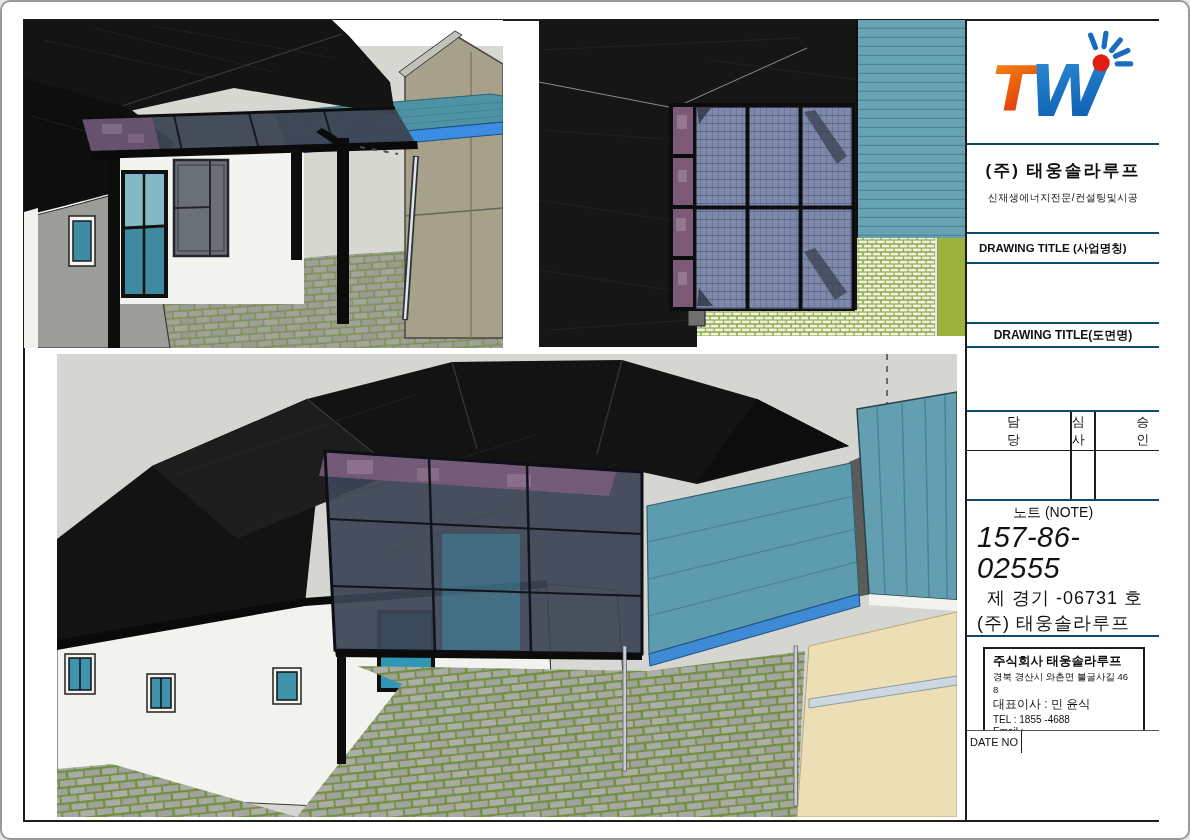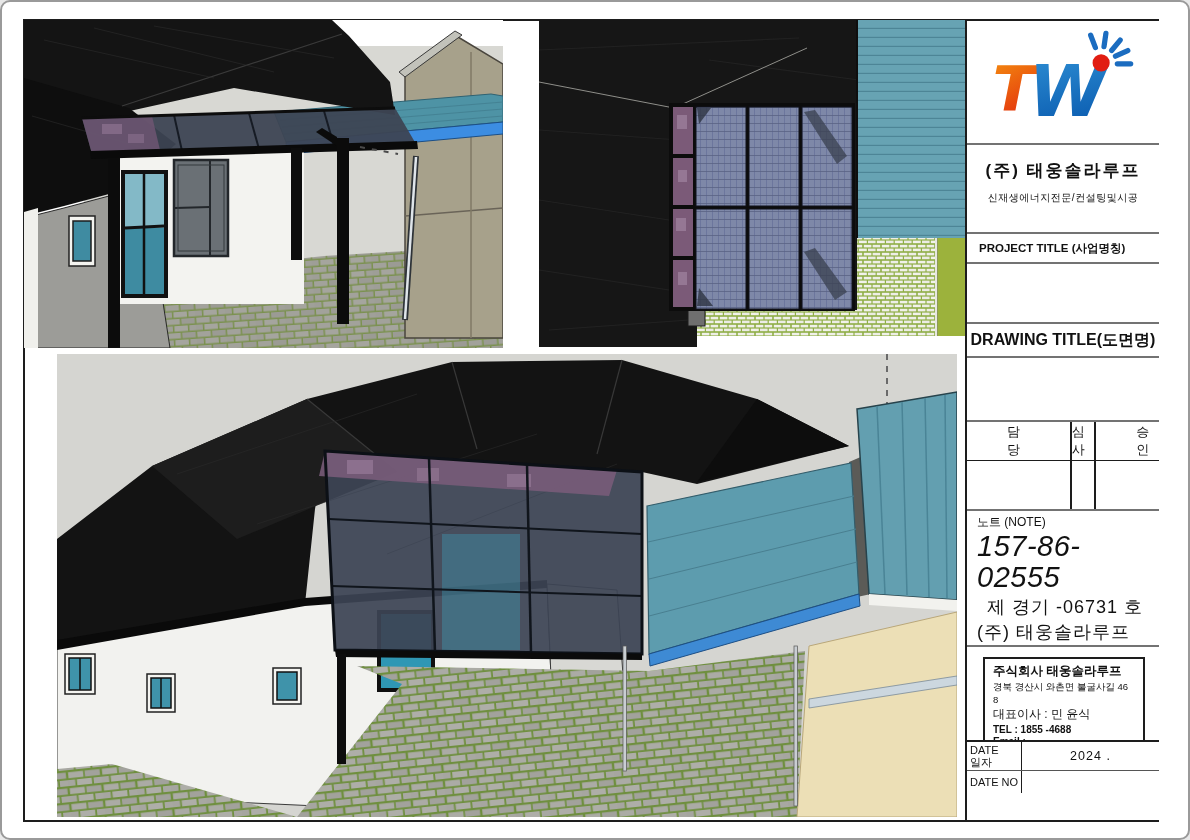--- a/index.html
+++ b/index.html
@@ -1,46 +1,46 @@
 <!DOCTYPE html>
 <html><head>
 <meta charset="utf-8">
 <style>
   html,body{margin:0;padding:0;background:#e8e8e8;font-family:"Liberation Sans","DejaVu Sans",sans-serif;}
   .win{position:relative;width:1190px;height:840px;background:#ffffff;border:2px solid #9a9a9a;border-radius:10px;box-sizing:border-box;overflow:hidden;}
   .sheet{position:absolute;left:21px;top:17px;width:1136px;height:803px;border:2px solid #1d1d1d;box-sizing:border-box;background:transparent;}
   .vp{position:absolute;display:block;}
   
   .tb{position:absolute;left:963px;top:19px;width:194px;height:799px;box-sizing:border-box;border-left:2px solid #1d1d1d;background:#fff;color:#111;}
-  .tb-row{box-sizing:border-box;border-top:2px solid #737373;position:relative;overflow:hidden;}
+  .tb-row{box-sizing:border-box;border-top:2px solid #0c4a6e;position:relative;overflow:hidden;}
   .tb-row.first{border-top:none;}
   .logo-cell{height:122px;}
   .company-cell{height:89px;text-align:center;padding-top:14px;}
   .company-name{font-size:17px;font-weight:bold;letter-spacing:2px;}
   .company-sub{font-size:10px;margin-top:9px;letter-spacing:0.5px;}
   .label-cell{height:30px;font-size:11.5px;font-weight:600;display:flex;align-items:center;padding-left:12px;}
   .value-cell-a{height:60px;}
-  .dtitle-cell{height:34px;font-size:16px;font-weight:600;display:flex;align-items:center;justify-content:center;}
+  .dtitle-cell{height:24px;font-size:12px;font-weight:600;display:flex;align-items:center;justify-content:center;}
   .value-cell-b{height:64px;}
   .appr-row{height:40px;display:flex;}
   .appr-row.vals{height:48px;border-top:1.5px solid #1d1d1d;}
   .appr-cell{box-sizing:border-box;flex:1;display:flex;align-items:center;justify-content:center;font-size:13px;margin-left:40px;}
   .appr-cell.mid{border-left:2px solid #1d1d1d;border-right:2px solid #1d1d1d;}
   .note-cell{height:136px;padding:3px 6px 0 10px;}
-  .note-label{font-size:12px;}
+  .note-label{font-size:14px;margin-left:36px;}
   .note-number{font-size:29px;font-weight:500;letter-spacing:0.5px;line-height:1.08;font-style:italic;}
   .note-l1{font-size:18px;letter-spacing:1px;margin:1px 0 0 10px;}
   .note-l2{font-size:18px;letter-spacing:1px;margin-top:1px;}
   .note-l3{font-size:11px;font-weight:bold;margin-top:1px;}
   .combox-cell{height:95px;}
   .combox{margin:10px 14px 0 16px;border:2px solid #1d1d1d;padding:4px 12px 4px 8px;}
   .cb-name{font-size:12.5px;font-weight:bold;}
   .cb-addr{font-size:9.5px;margin-top:1px;}
   .cb-ceo{font-size:12px;margin-top:1px;}
-  .cb-tel,.cb-mail{font-size:10px;font-weight:bold;margin-top:1px;}
+  .cb-tel,.cb-mail{font-size:10px;font-weight:normal;margin-top:1px;}
   .meta-row{display:flex;box-sizing:border-box;}
   .meta-row.r1{height:30px;border-top:2px solid #1d1d1d;}
   .meta-row.r2{height:23px;border-top:1.5px solid #555;}
   .meta-row.r3{height:24px;border-top:1.5px solid #1d1d1d;}
   .meta-label{width:55px;box-sizing:border-box;border-right:1.5px solid #1d1d1d;font-size:11px;display:flex;flex-direction:column;justify-content:center;padding-left:3px;line-height:1.1;}
   .meta-value{flex:1;display:flex;align-items:center;justify-content:center;font-size:12.5px;letter-spacing:1px;}
 </style>
 </head>
 <body>
 
@@ -324,21 +324,21 @@
           <line x1="153" y1="45" x2="167" y2="45"></line>
         </g>
       </svg>
     </div>
 
     <div class="tb-row company-cell">
       <div class="company-name">(주) 태웅솔라루프</div>
       <div class="company-sub">신재생에너지전문/컨설팅및시공</div>
     </div>
 
-    <div class="tb-row label-cell">PROJECT TITLE (사업명칭)</div>
+    <div class="tb-row label-cell">DRAWING TITLE (사업명칭)</div>
     <div class="tb-row value-cell-a"></div>
 
     <div class="tb-row dtitle-cell">DRAWING TITLE(도면명)</div>
     <div class="tb-row value-cell-b"></div>
 
     <div class="tb-row appr-row">
       <div class="appr-cell">담당</div>
       <div class="appr-cell mid">심사</div>
       <div class="appr-cell">승인</div>
     </div>
@@ -360,27 +360,20 @@
     <div class="tb-row combox-cell">
       <div class="combox">
         <div class="cb-name">주식회사  태웅솔라루프</div>
         <div class="cb-addr">경북 경산시 와촌면 불굴사길 46 8</div>
         <div class="cb-ceo">대표이사 : 민 윤식</div>
         <div class="cb-tel">TEL : 1855 -4688</div>
         <div class="cb-mail">Email : taewoongsolar@naver.com</div>
       </div>
     </div>
 
-    <div class="meta-row r1">
-      <div class="meta-label">
-        <span>DATE</span>
-        <span>일자</span>
-      </div>
-      <div class="meta-value">2024 .</div>
-    </div>
     <div class="meta-row r2">
       <div class="meta-label">
         <span>DATE NO</span>
       </div>
       <div class="meta-value"></div>
     </div>
 
   </div>
 </div>
 

